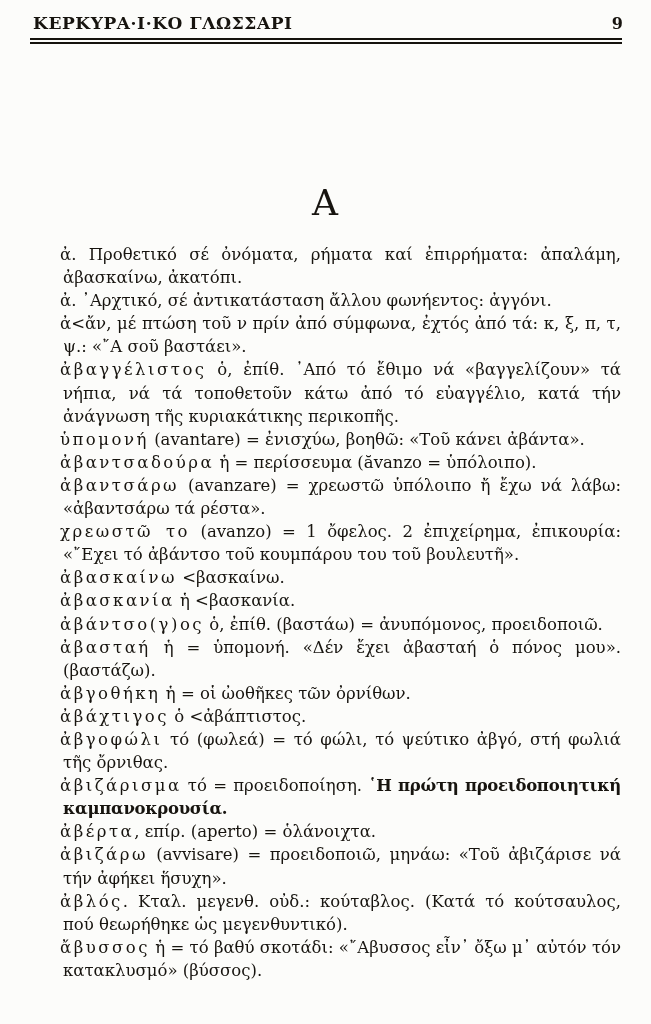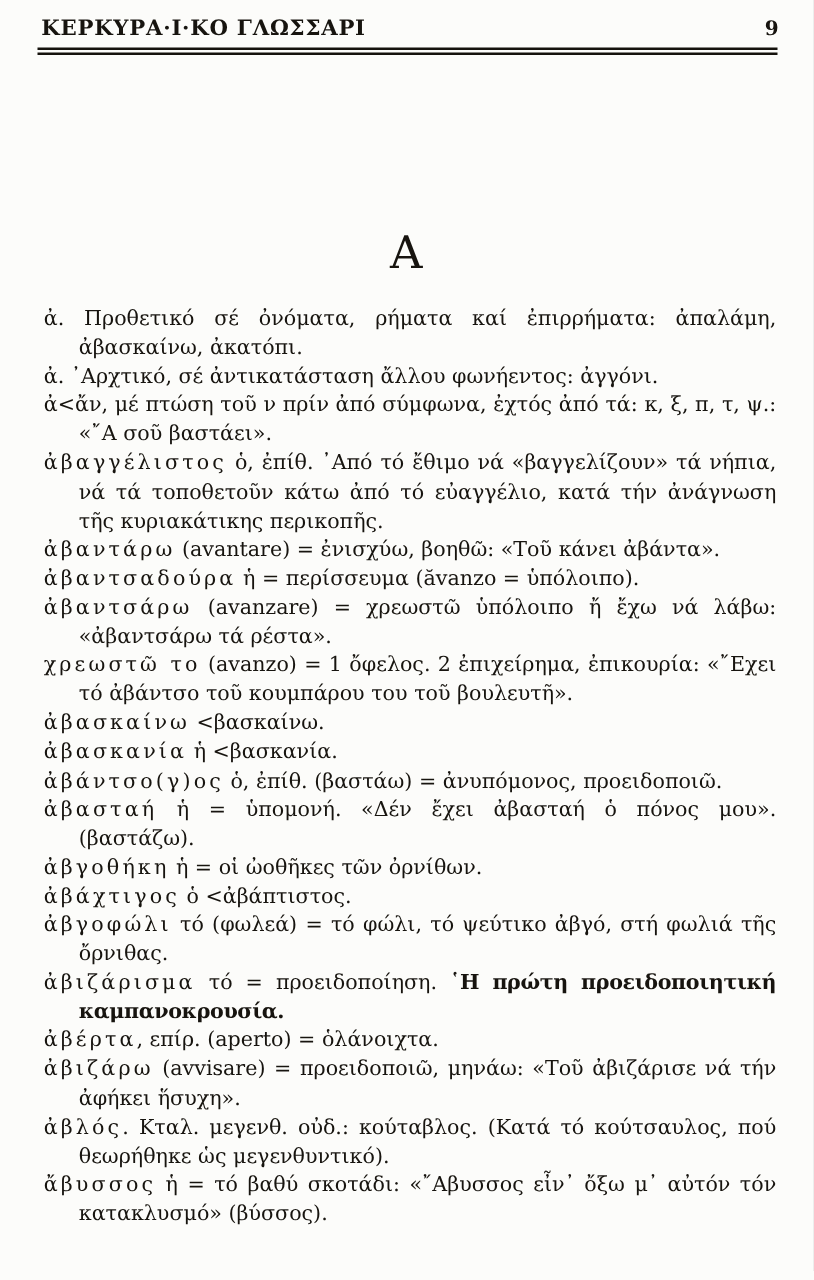--- a/index.html
+++ b/index.html
@@ -14,21 +14,21 @@
     overflow: hidden;
     box-sizing: border-box;
   }
   .running-header {
     position: absolute;
     top: 13px;
     left: 33px;
     right: 28px;
     display: flex;
     justify-content: space-between;
-    align-items: flex-start;
+    align-items: center;
   }
   .running-title {
     font-weight: bold;
     font-size: 17px;
     letter-spacing: 0.6px;
     white-space: nowrap;
   }
   .page-number {
     font-weight: bold;
     font-size: 16px;
@@ -59,21 +59,21 @@
     width: 586px;
     font-size: 16.5px;
     line-height: 23.1px;
     text-align: justify;
   }
   .entry {
     margin: 0;
     padding-left: 28px;
     text-indent: -28px;
   }
-  .hw { letter-spacing: 2.5px; }
+  .hw { letter-spacing: 2.5px; margin-left: 25px; }
   .tail { font-weight: bold; letter-spacing: -0.3px; }
 </style>
 </head>
 <body>
 
 <div class="page">
 
   <div class="running-header">
     <span class="running-title">ΚΕΡΚΥΡΑ·Ι·ΚΟ ΓΛΩΣΣΑΡΙ</span>
     <span class="page-number">9</span>
@@ -81,21 +81,21 @@
 
   <div class="header-rule"></div>
 
   <div class="section-letter">Α</div>
 
   <div class="entries" id="entries">
       <p class="entry"><span class="hw"></span><span>ἀ. Προθετικό σέ ὀνόματα, ρήματα καί ἐπιρρήματα: ἀπαλάμη, ἀβασκαίνω, ἀκατόπι.</span><span class="tail"></span></p>
       <p class="entry"><span class="hw"></span><span>ἀ. ᾿Αρχτικό, σέ ἀντικατάσταση ἄλλου φωνήεντος: ἀγγόνι.</span><span class="tail"></span></p>
       <p class="entry"><span class="hw"></span><span>ἀ&lt;ἄν, μέ πτώση τοῦ ν πρίν ἀπό σύμφωνα, ἐχτός ἀπό τά: κ, ξ, π, τ, ψ.: «῎Α σοῦ βαστάει».</span><span class="tail"></span></p>
       <p class="entry"><span class="hw">ἀβαγγέλιστος</span><span> ὁ, ἐπίθ. ᾿Από τό ἔθιμο νά «βαγγελίζουν» τά νήπια, νά τά τοποθετοῦν κάτω ἀπό τό εὐαγγέλιο, κατά τήν ἀνάγνωση τῆς κυριακάτικης περικοπῆς.</span><span class="tail"></span></p>
-      <p class="entry"><span class="hw">ἀβαντάρω</span><span> (avantare) = ἐνισχύω, βοηθῶ: «Τοῦ κάνει ἀβάντα».</span><span class="tail"></span></p>
+      <p class="entry"><span class="hw">ὑπομονή</span><span> (avantare) = ἐνισχύω, βοηθῶ: «Τοῦ κάνει ἀβάντα».</span><span class="tail"></span></p>
       <p class="entry"><span class="hw">ἀβαντσαδούρα</span><span> ἡ = περίσσευμα (ăvanzo = ὑπόλοιπο).</span><span class="tail"></span></p>
       <p class="entry"><span class="hw">ἀβαντσάρω</span><span> (avanzare) = χρεωστῶ ὑπόλοιπο ἤ ἔχω νά λάβω: «ἀβαντσάρω τά ρέστα».</span><span class="tail"></span></p>
       <p class="entry"><span class="hw">χρεωστῶ το</span><span> (avanzo) = 1 ὄφελος. 2 ἐπιχείρημα, ἐπικουρία: «῎Εχει τό ἀβάντσο τοῦ κουμπάρου του τοῦ βουλευτῆ».</span><span class="tail"></span></p>
       <p class="entry"><span class="hw">ἀβασκαίνω</span><span> &lt;βασκαίνω.</span><span class="tail"></span></p>
       <p class="entry"><span class="hw">ἀβασκανία</span><span> ἡ &lt;βασκανία.</span><span class="tail"></span></p>
       <p class="entry"><span class="hw">ἀβάντσο(γ)ος</span><span> ὁ, ἐπίθ. (βαστάω) = ἀνυπόμονος, προειδοποιῶ.</span><span class="tail"></span></p>
       <p class="entry"><span class="hw">ἀβασταή</span><span> ἡ = ὑπομονή. «Δέν ἔχει ἀβασταή ὁ πόνος μου». (βαστάζω).</span><span class="tail"></span></p>
       <p class="entry"><span class="hw">ἀβγοθήκη</span><span> ἡ = οἱ ὠοθῆκες τῶν ὀρνίθων.</span><span class="tail"></span></p>
       <p class="entry"><span class="hw">ἀβάχτιγος</span><span> ὁ &lt;ἀβάπτιστος.</span><span class="tail"></span></p>
       <p class="entry"><span class="hw">ἀβγοφώλι</span><span> τό (φωλεά) = τό φώλι, τό ψεύτικο ἀβγό, στή φωλιά τῆς ὄρνιθας.</span><span class="tail"></span></p>

